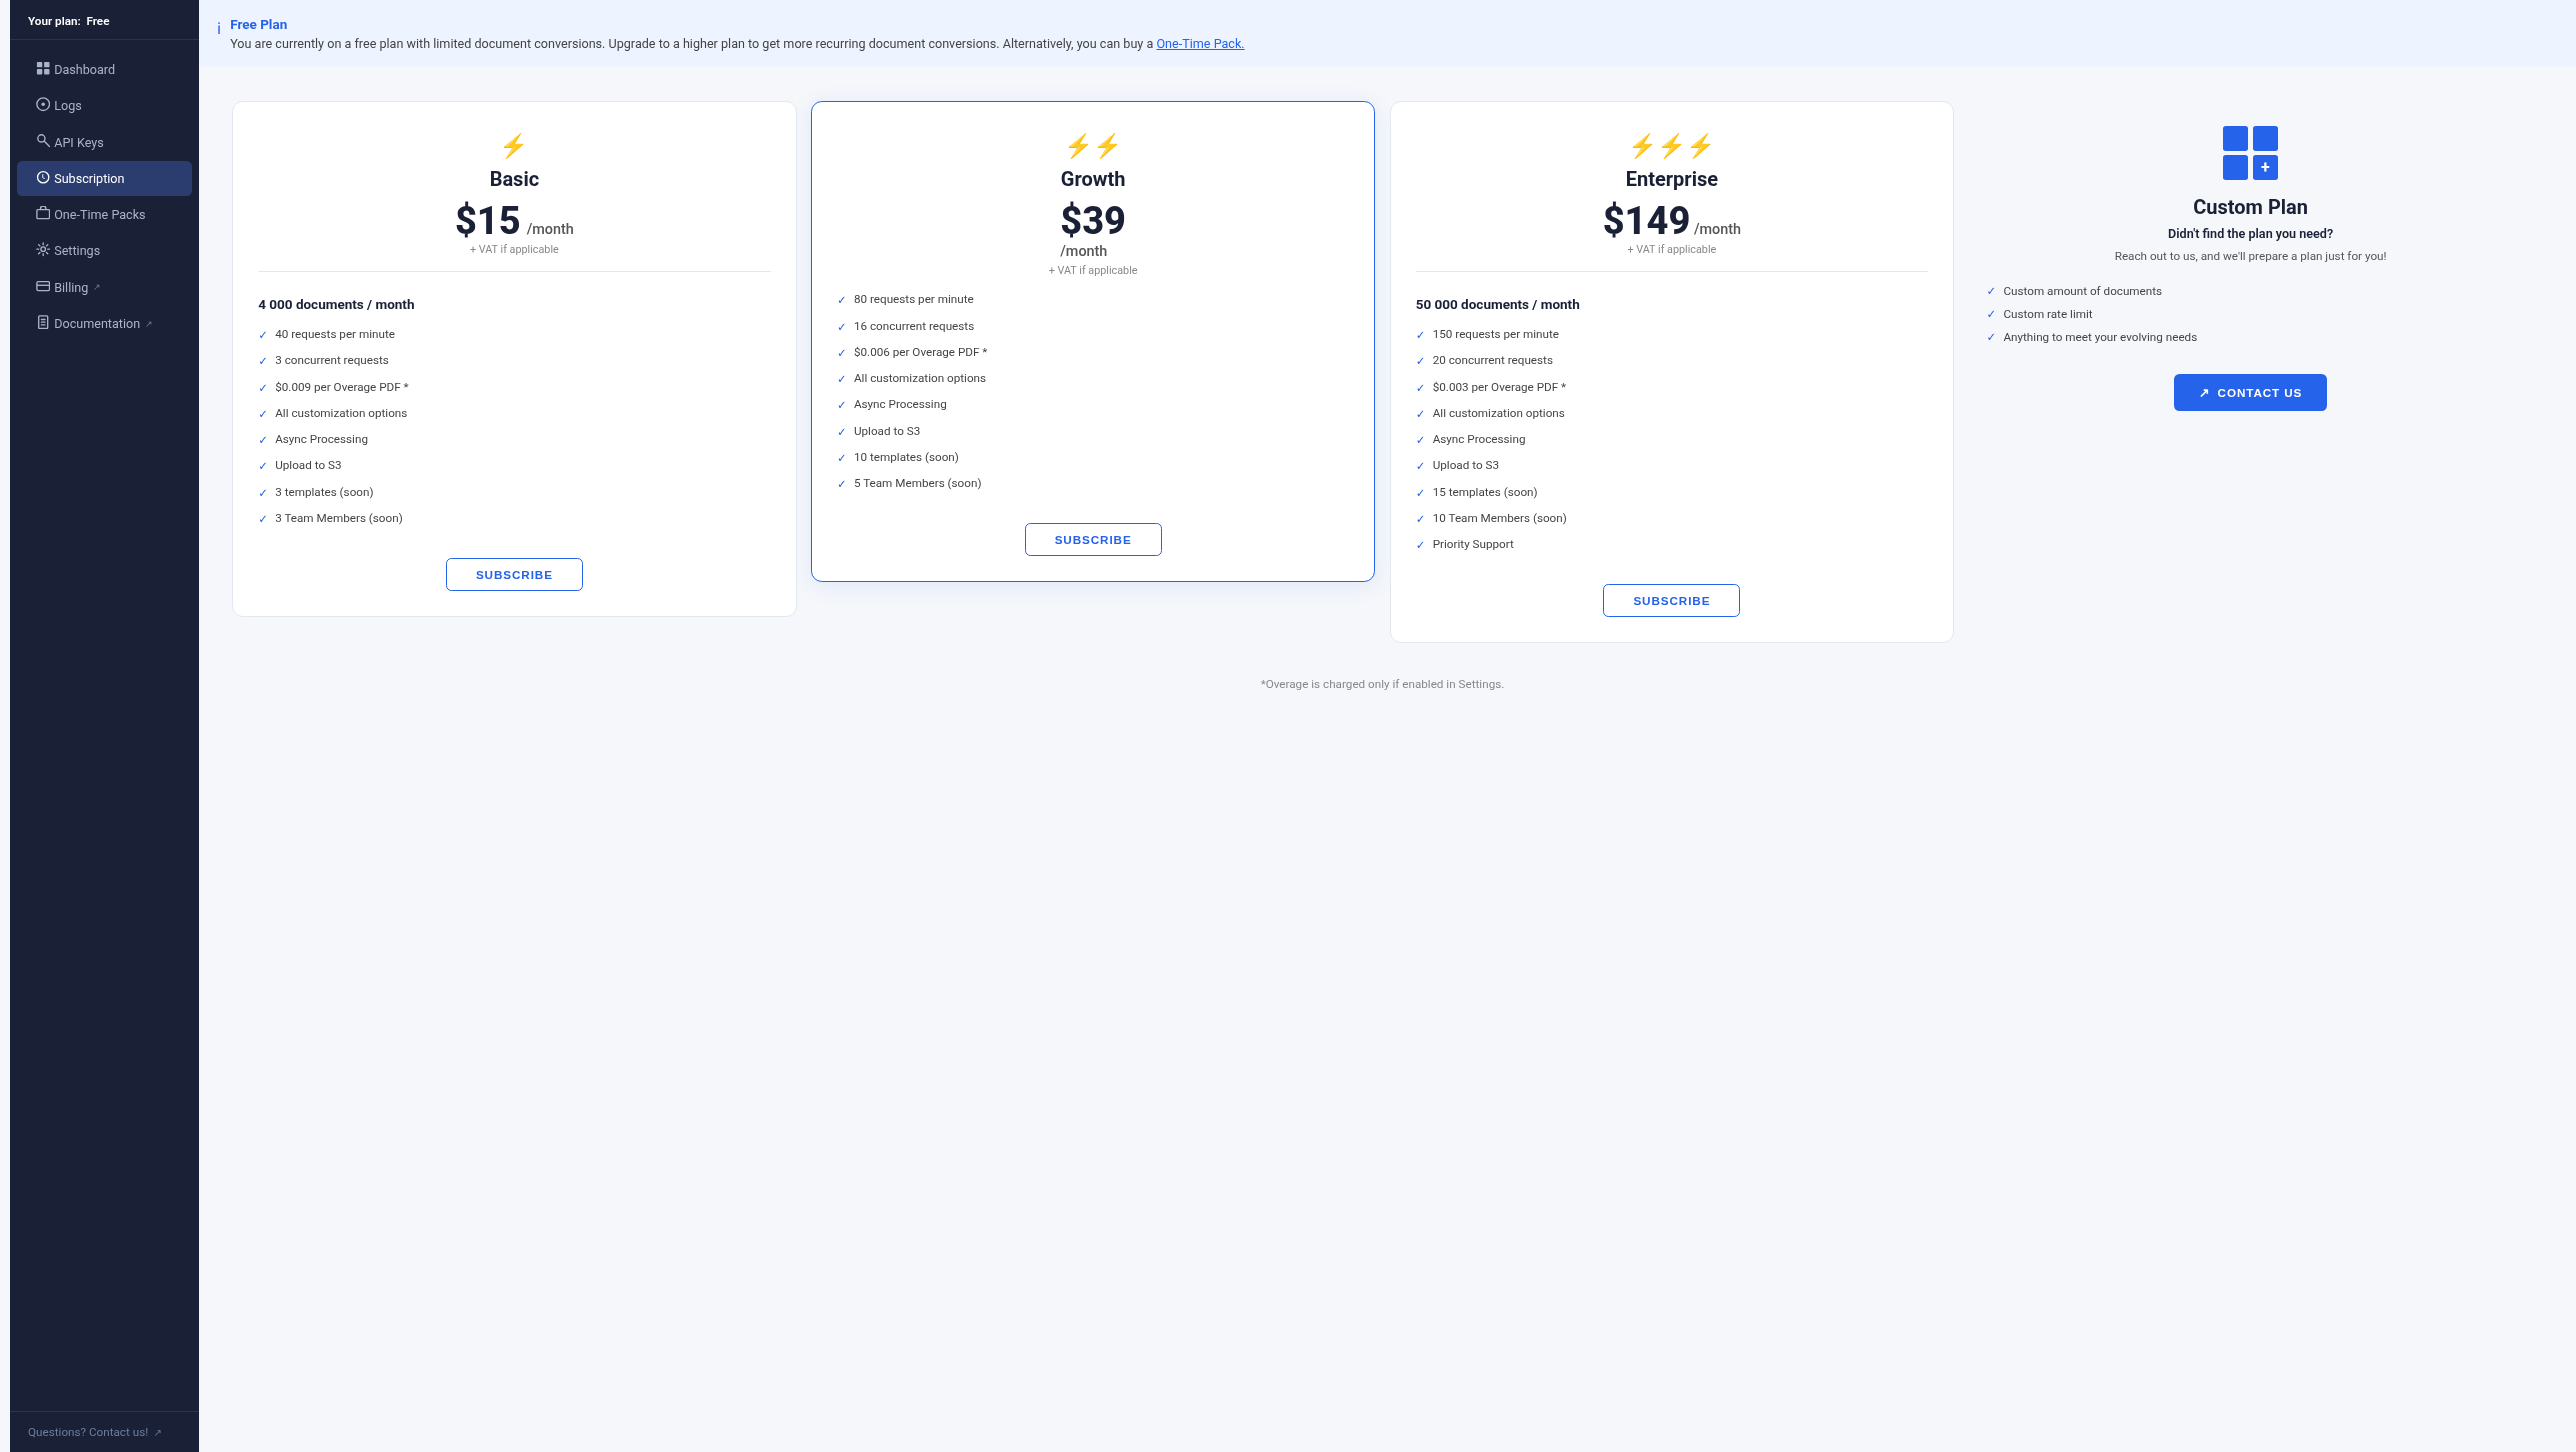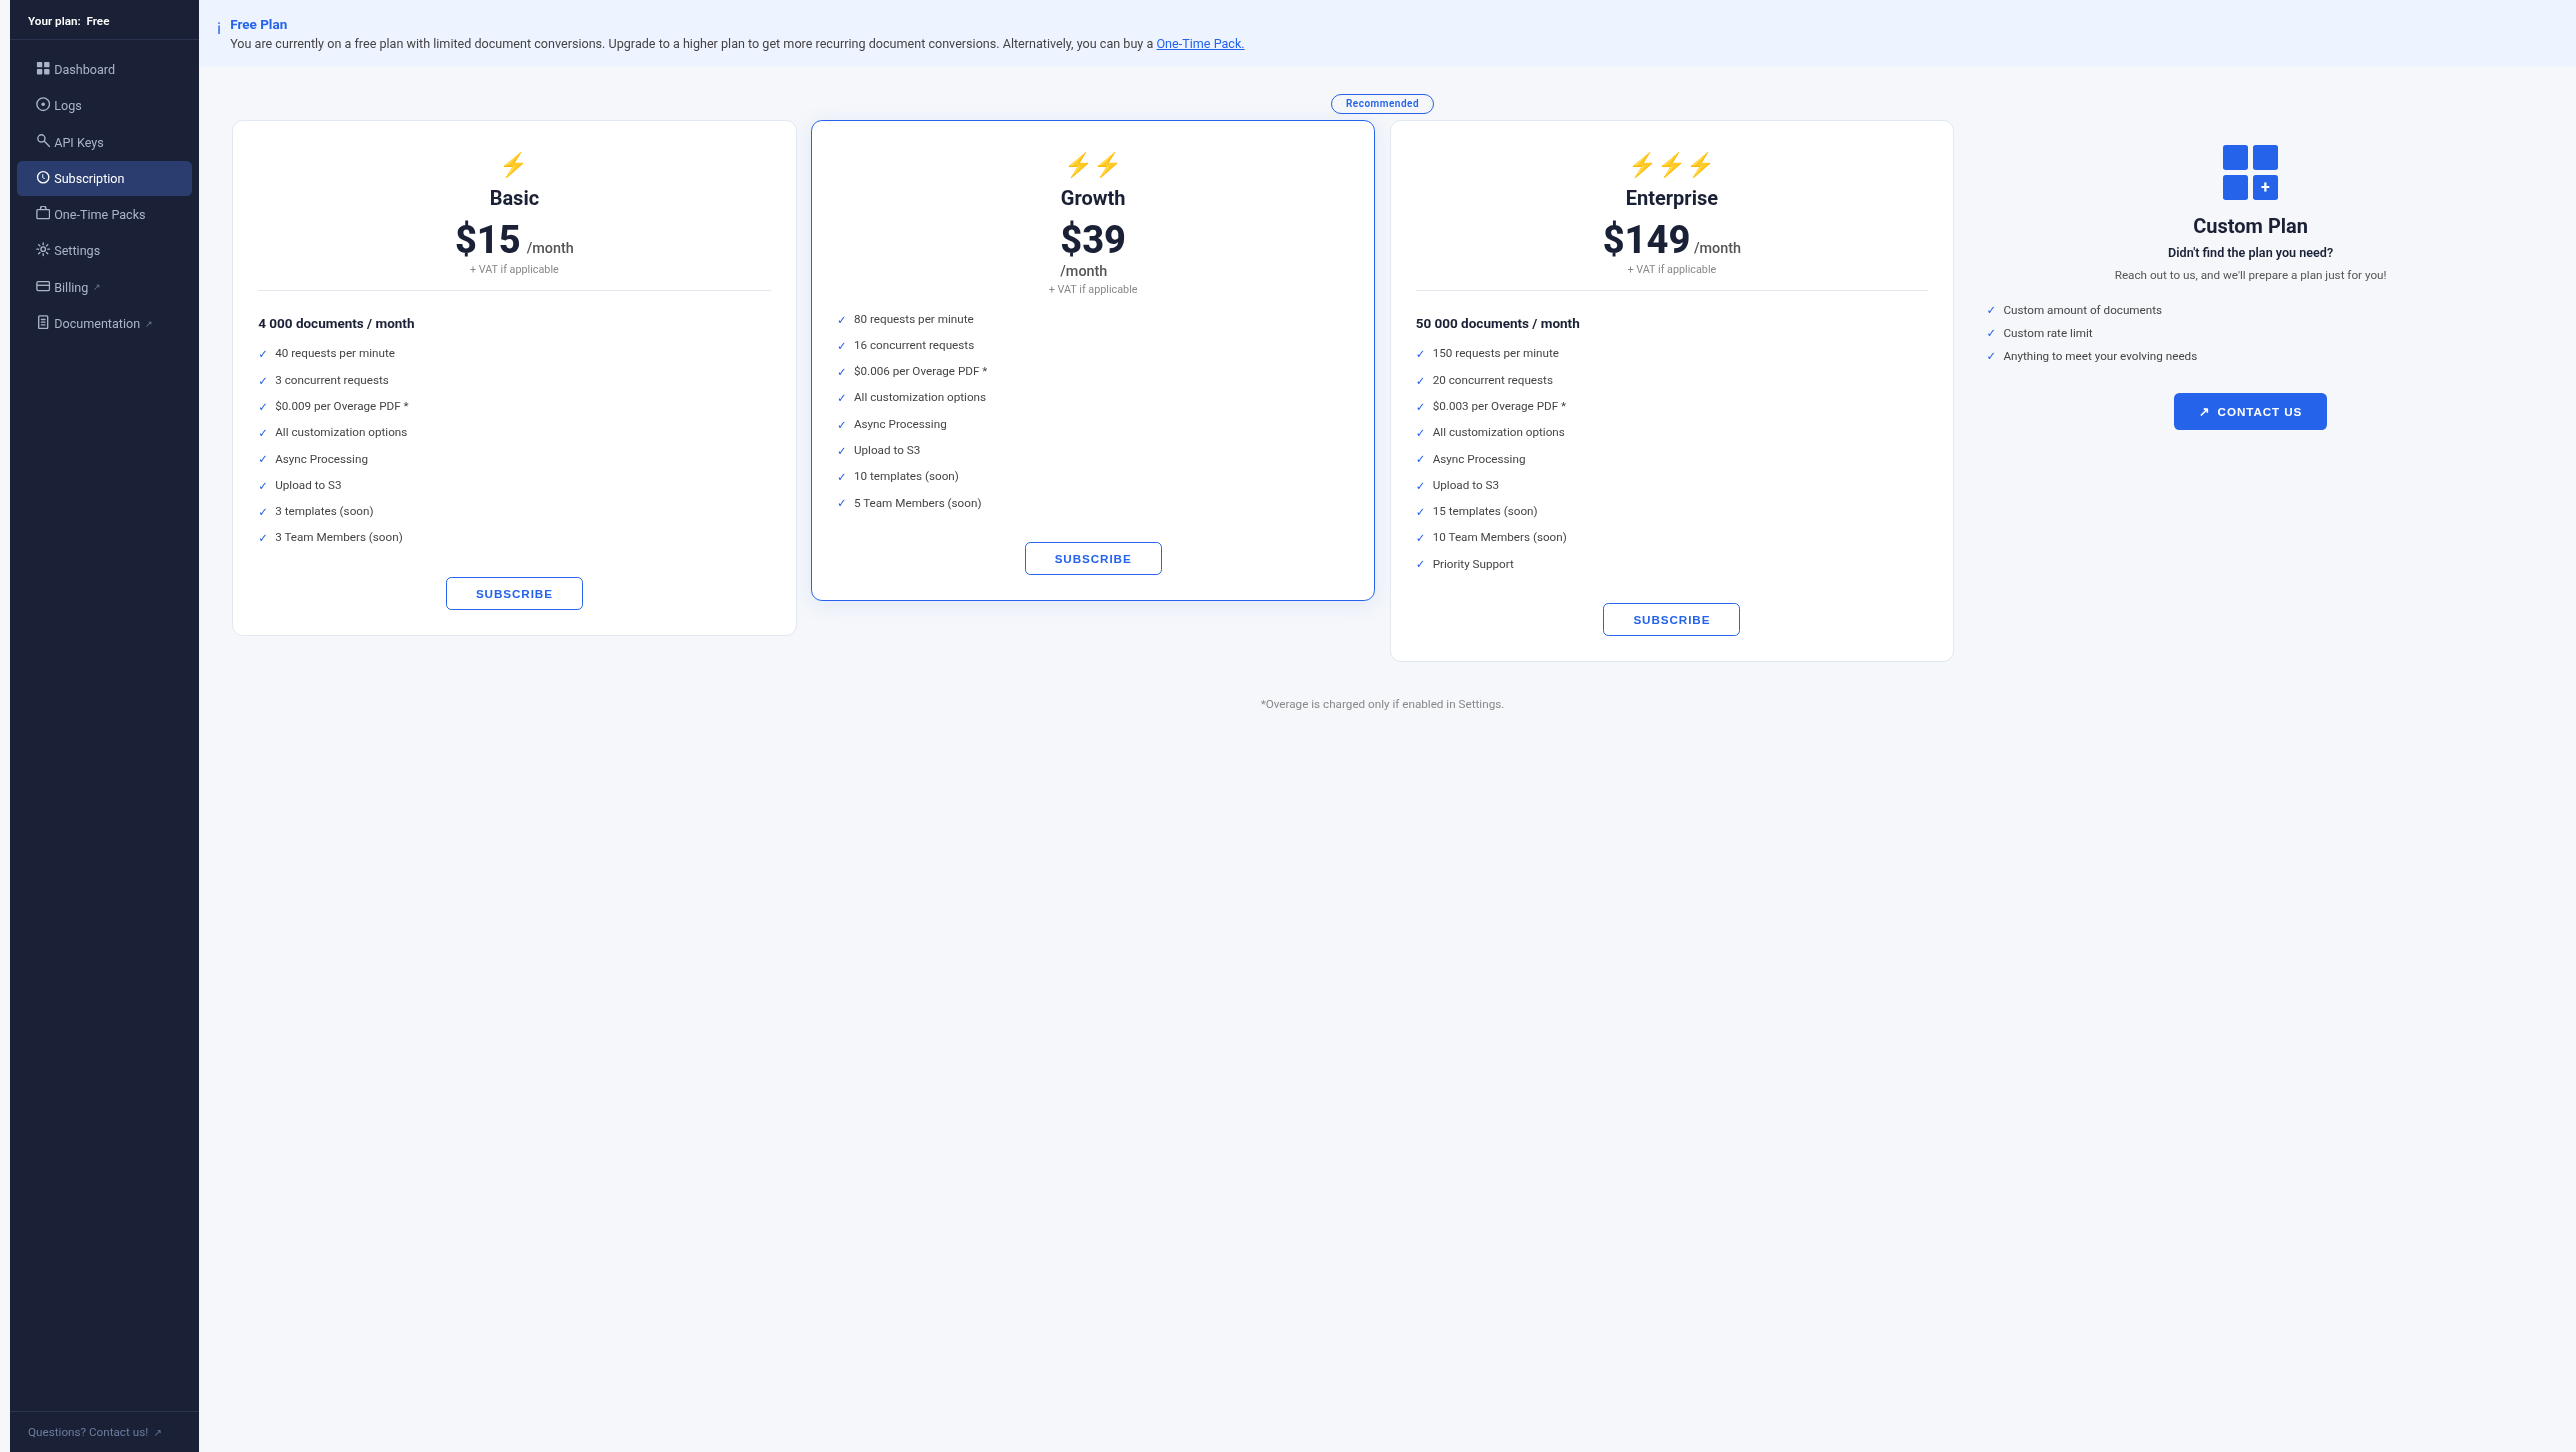--- a/index.html
+++ b/index.html
@@ -296,23 +296,20 @@
     <div>
       <div class="banner-title">Free Plan</div>
       <div>
         <span>You are currently on a free plan with limited document conversions. Upgrade to a higher plan to get more recurring document conversions. Alternatively, you can buy a </span>
         <a href="#">One-Time Pack.</a>
       </div>
     </div>
   </div>
 
   <div class="content">
-    <div class="recommended-row">
-      <span class="recommended-badge">Recommended</span>
-    </div>
 
     <div class="plans-grid">
 
       <div class="plan-card">
         <div class="plan-icon">
           <span style="color:#2563eb;font-size:23.4px;">⚡</span>
         </div>
         <div class="plan-name">Basic</div>
         <div style="display:flex;align-items:baseline;gap:6px;">
           <span class="plan-price">$15</span>

